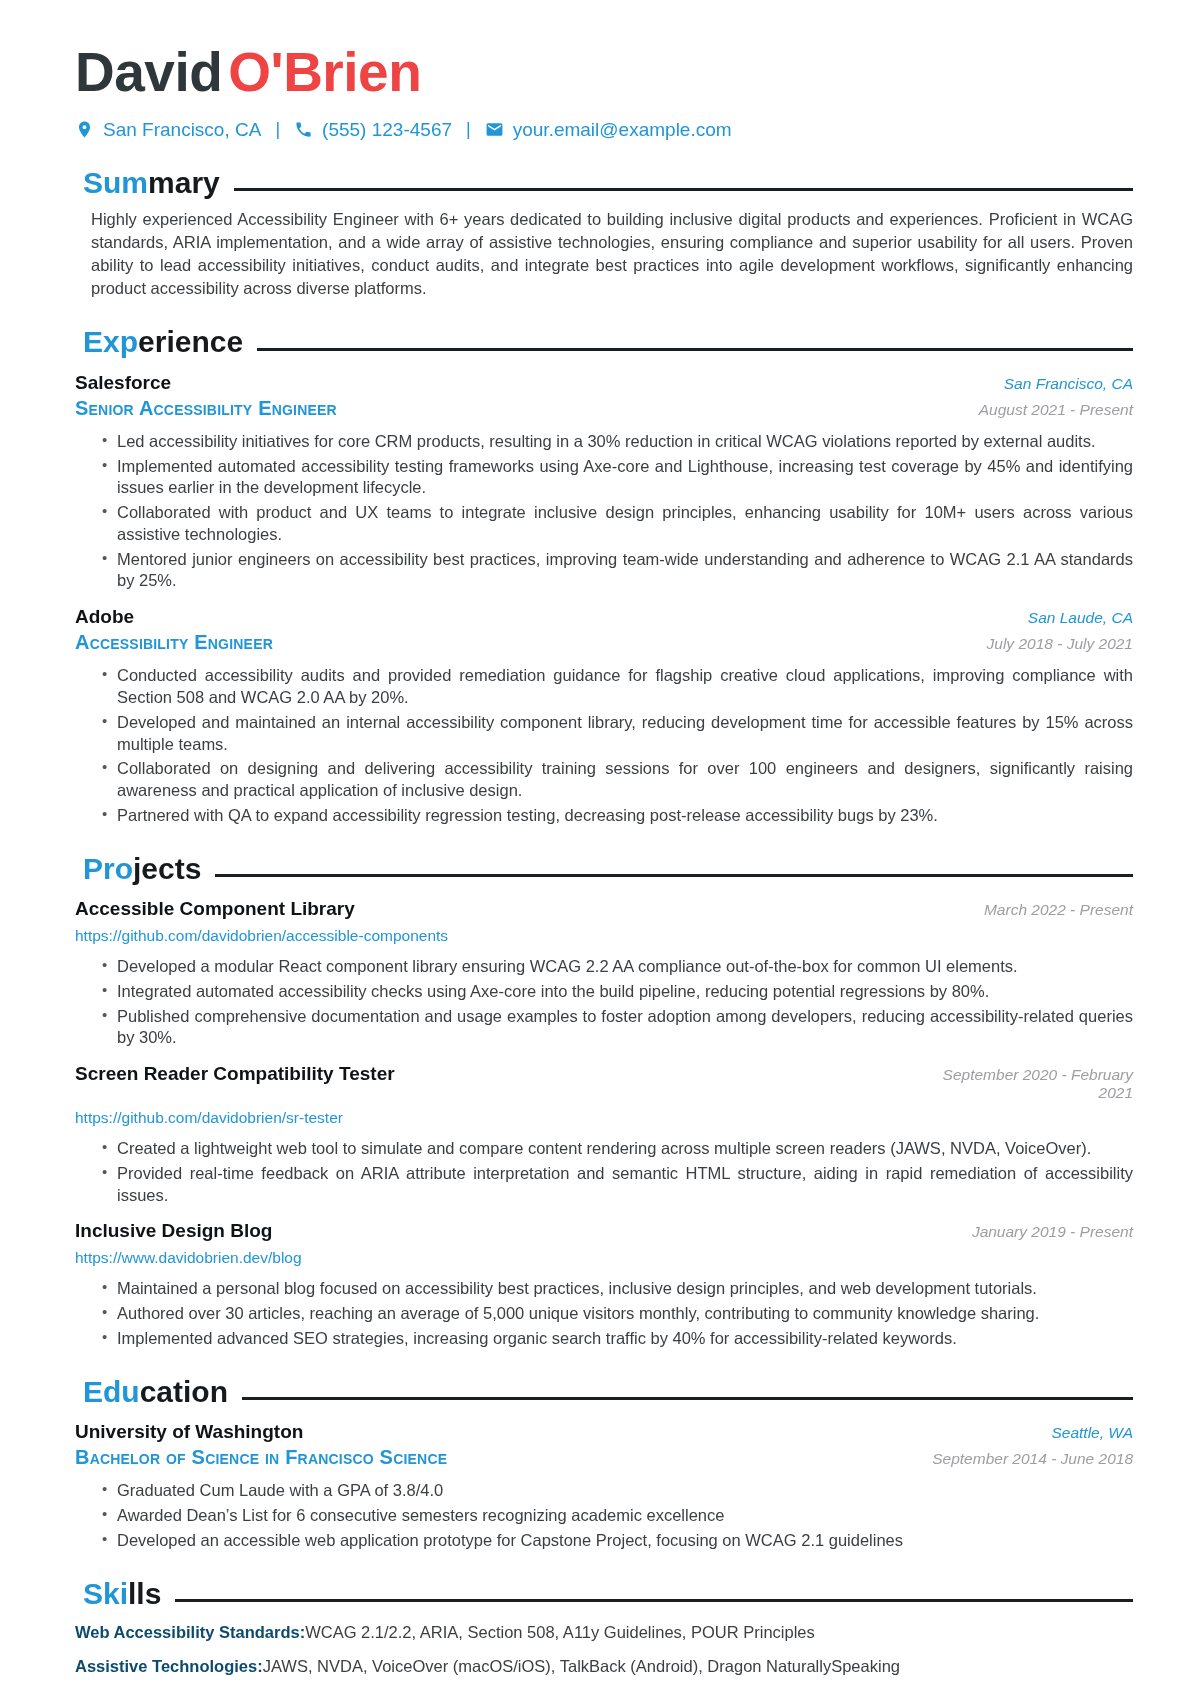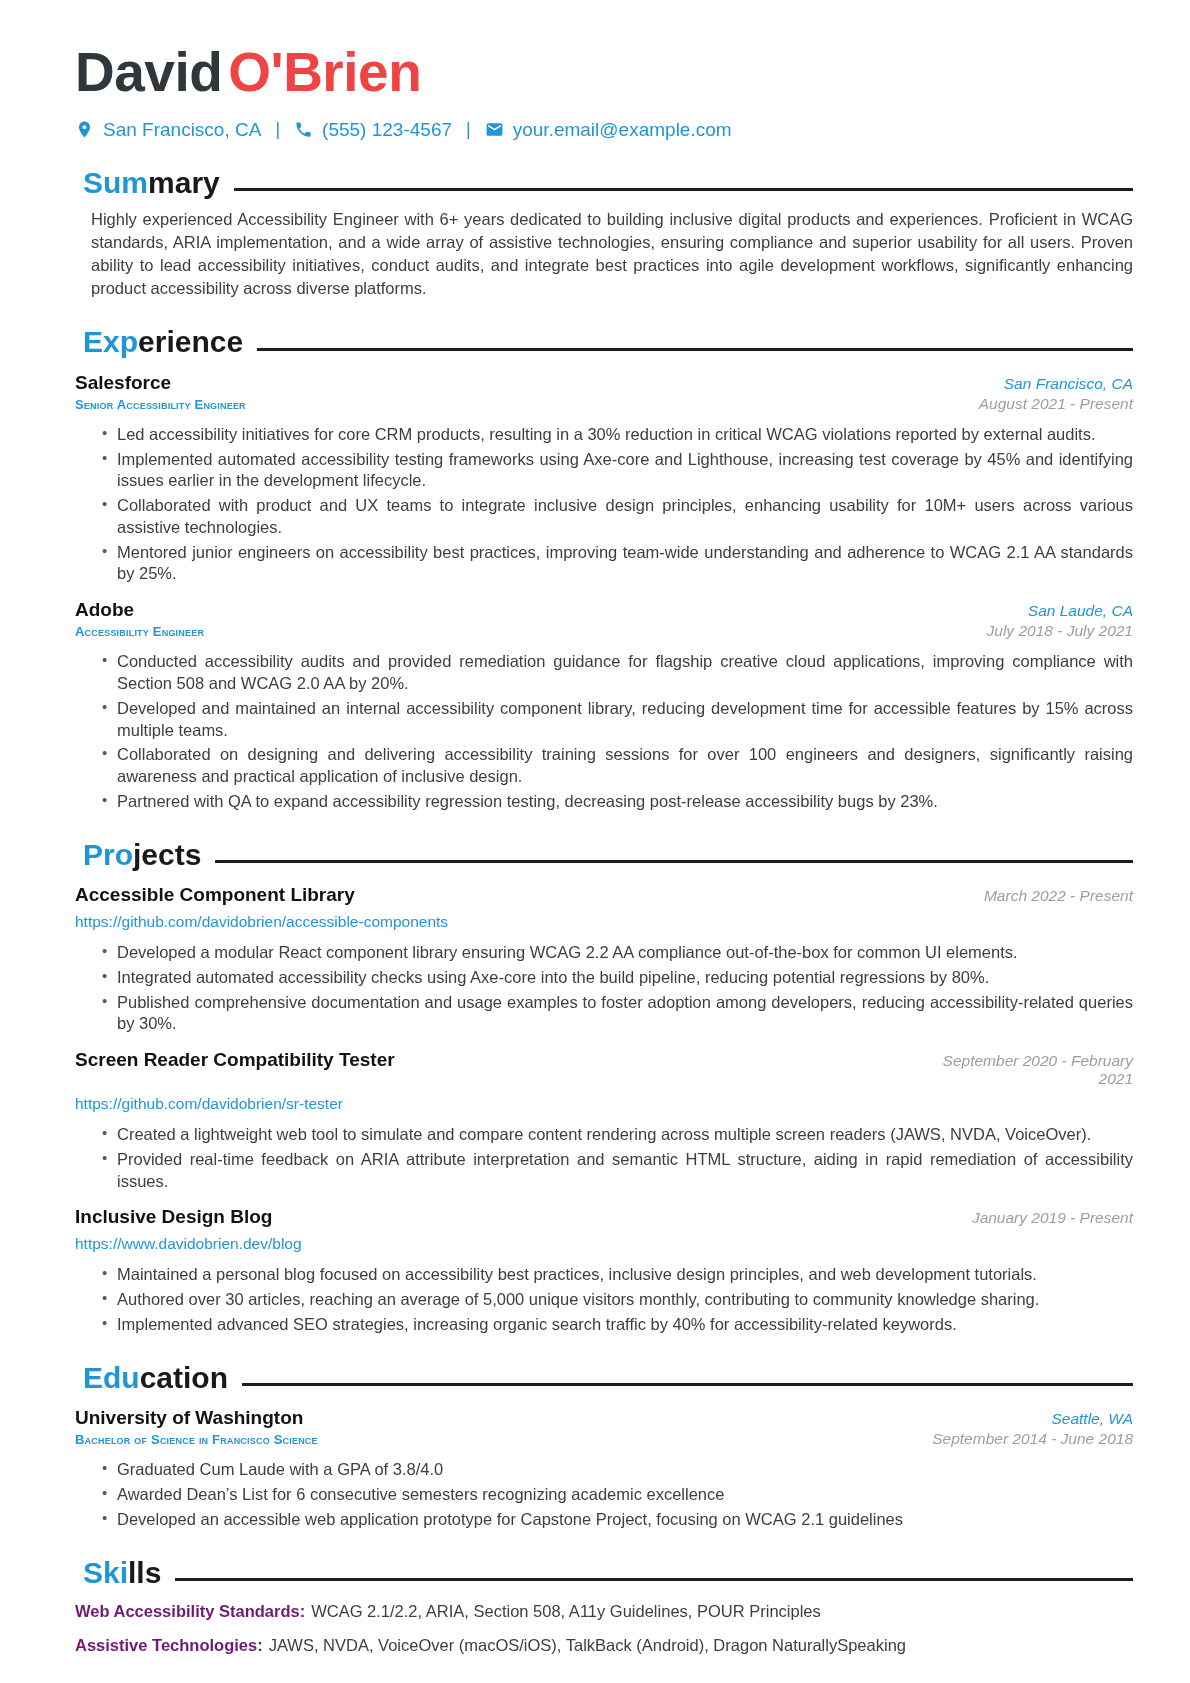--- a/index.html
+++ b/index.html
@@ -49,21 +49,21 @@
   
   .para{
     font-size:16.5px;line-height:1.4;text-align:justify;
     margin:6px 0 0 16px;color:var(--body);
   }
   .entry{margin-top:14px;}
   .row{display:flex;justify-content:space-between;align-items:baseline;}
   .company{font-size:19px;font-weight:700;color:#101316;}
   .loc{font-size:15.5px;font-style:italic;color:var(--accent);text-align:right;}
   .jobtitle{
-    font-size:13px;font-weight:600;color:var(--accent);
+    font-size:20px;font-weight:600;color:var(--accent);
     font-variant:small-caps;letter-spacing:0.2px;margin-top:3px;
   }
   .dates{font-size:15.5px;font-style:italic;color:var(--muted);text-align:right;}
   .pdate{max-width:200px;}
   .url{
     display:inline-block;margin-top:7px;
     font-size:15.5px;color:var(--accent);text-decoration:none;
   }
   ul.bullets{
     margin:11px 0 0 0;padding:0 0 0 26px;list-style:none;
@@ -71,21 +71,21 @@
   ul.bullets li{
     position:relative;padding-left:16px;
     font-size:16.5px;line-height:1.32;color:var(--body);
     text-align:justify;margin-bottom:3px;
   }
   ul.bullets li::before{
     content:"\2022";position:absolute;left:1px;top:-1px;
     color:#55585b;font-size:15px;
   }
   .skill-line{margin:12px 0 0 0;font-size:16.5px;line-height:1.35;color:var(--body);}
-  .skill-label{font-weight:700;color:#701a75;margin-right:6px;}
+  .skill-label{font-weight:700;color:#0c4a6e;}
 </style>
 </head>
 <body>
 
 <div>
   <h1 class="name"><span class="first">David</span><span class="last">O'Brien</span></h1>
 
   <div class="contact">
     <span class="item">
       <svg viewBox="0 0 24 24">

